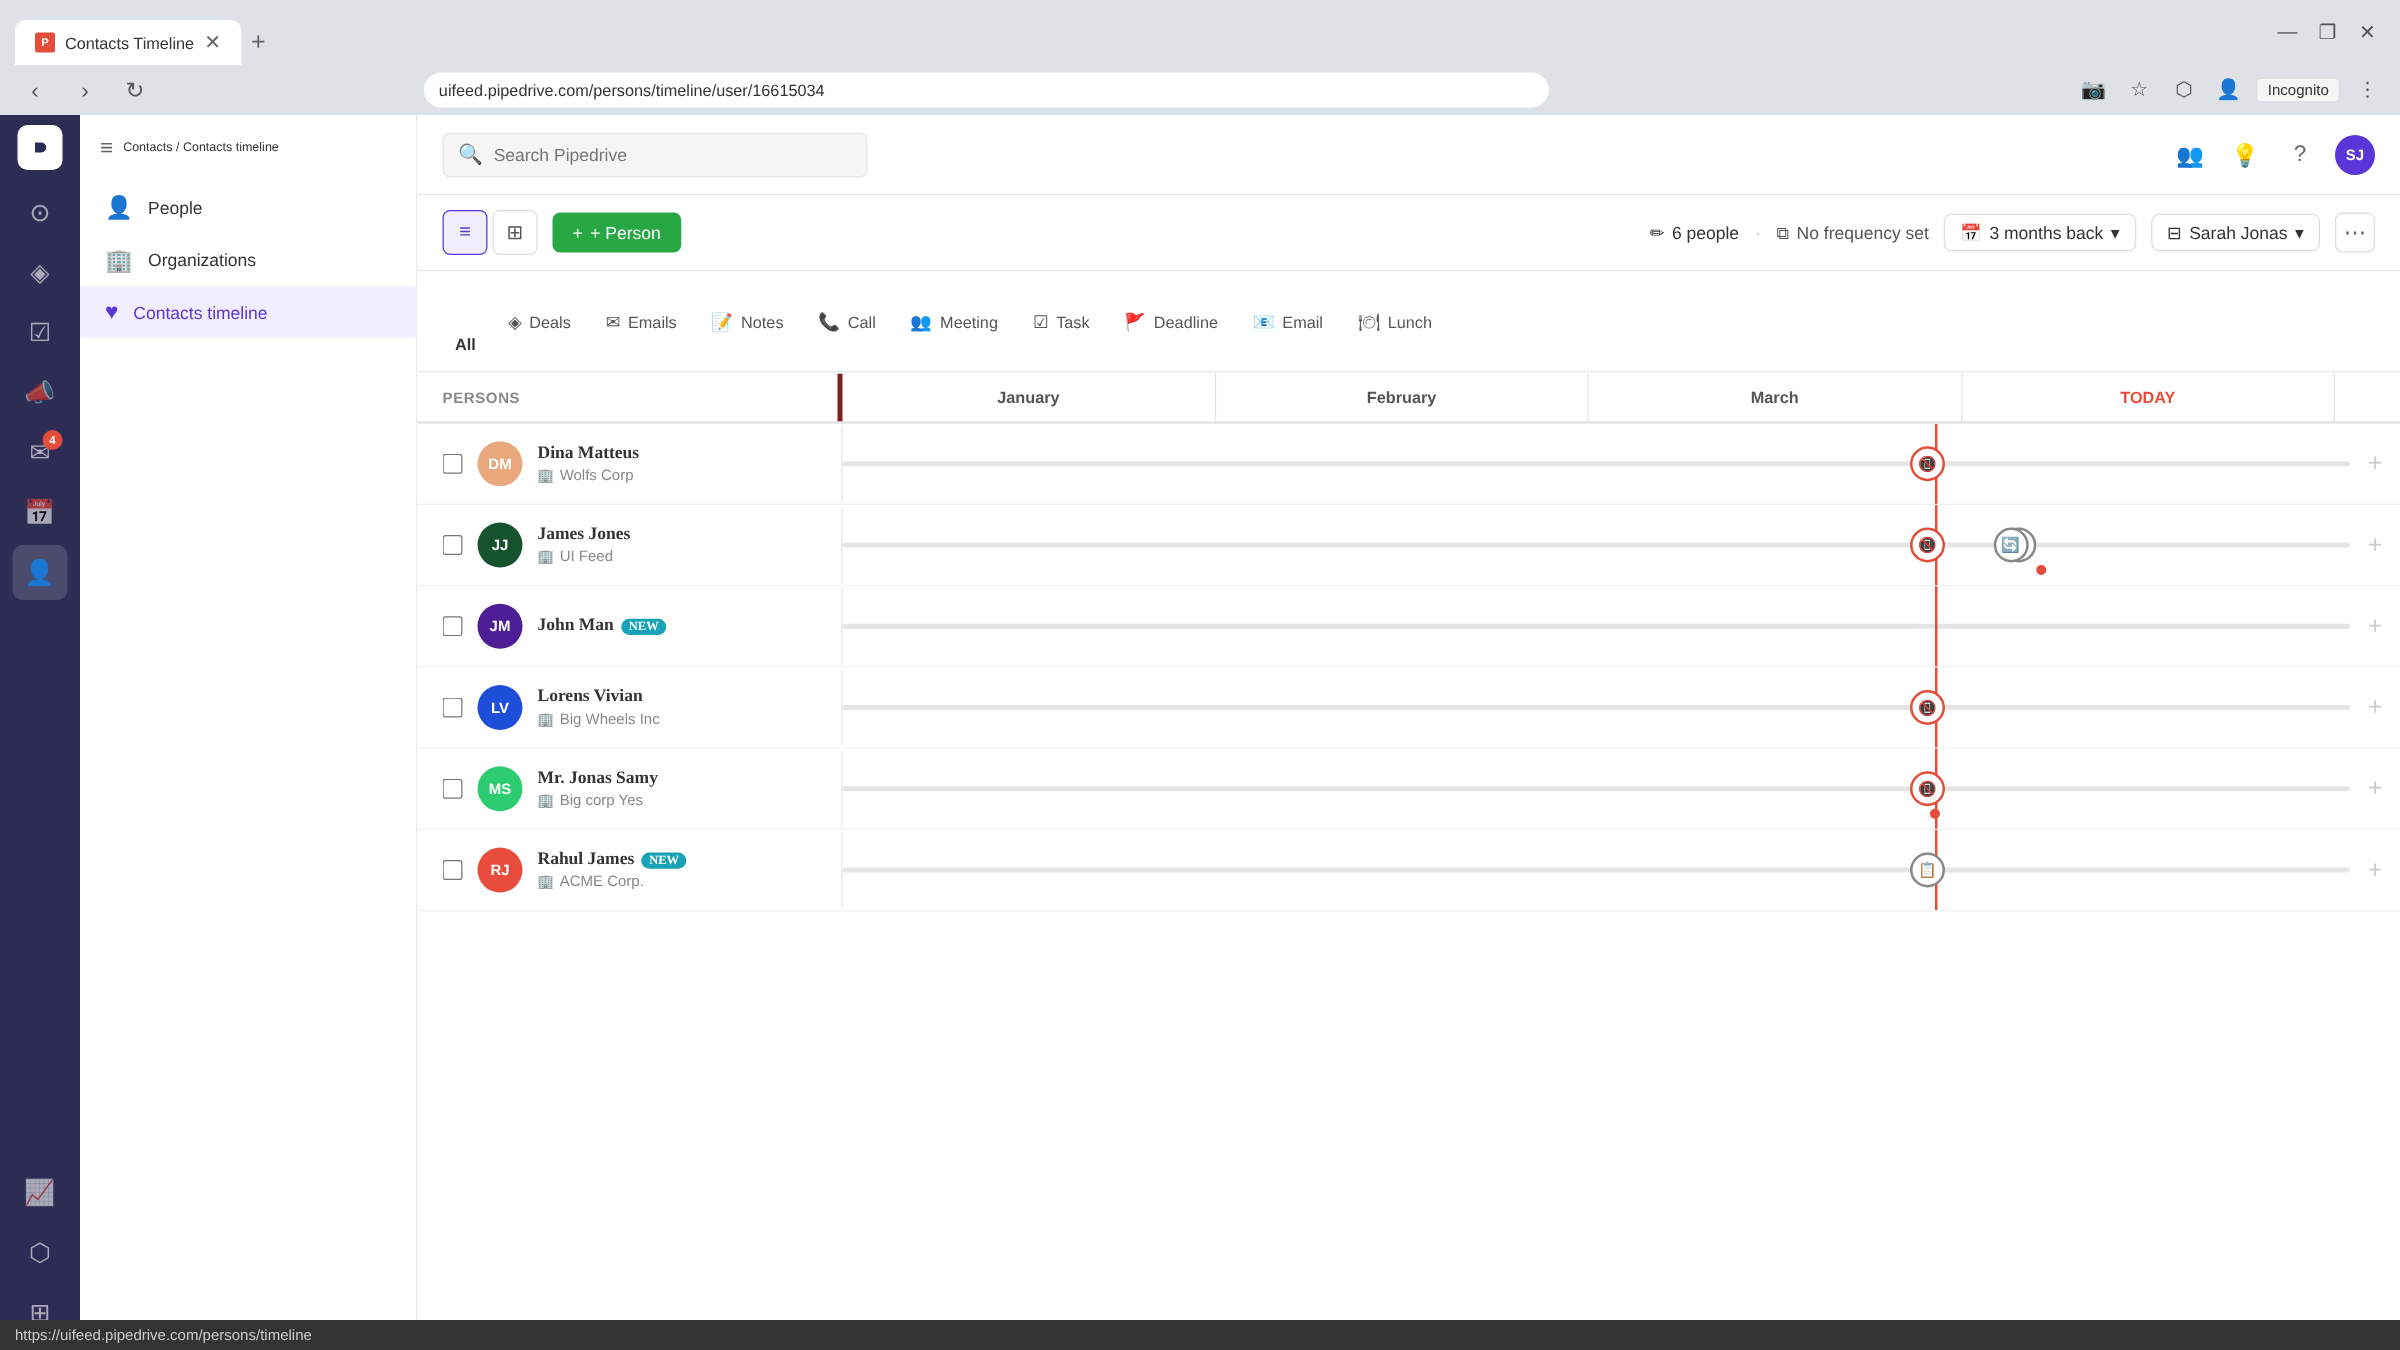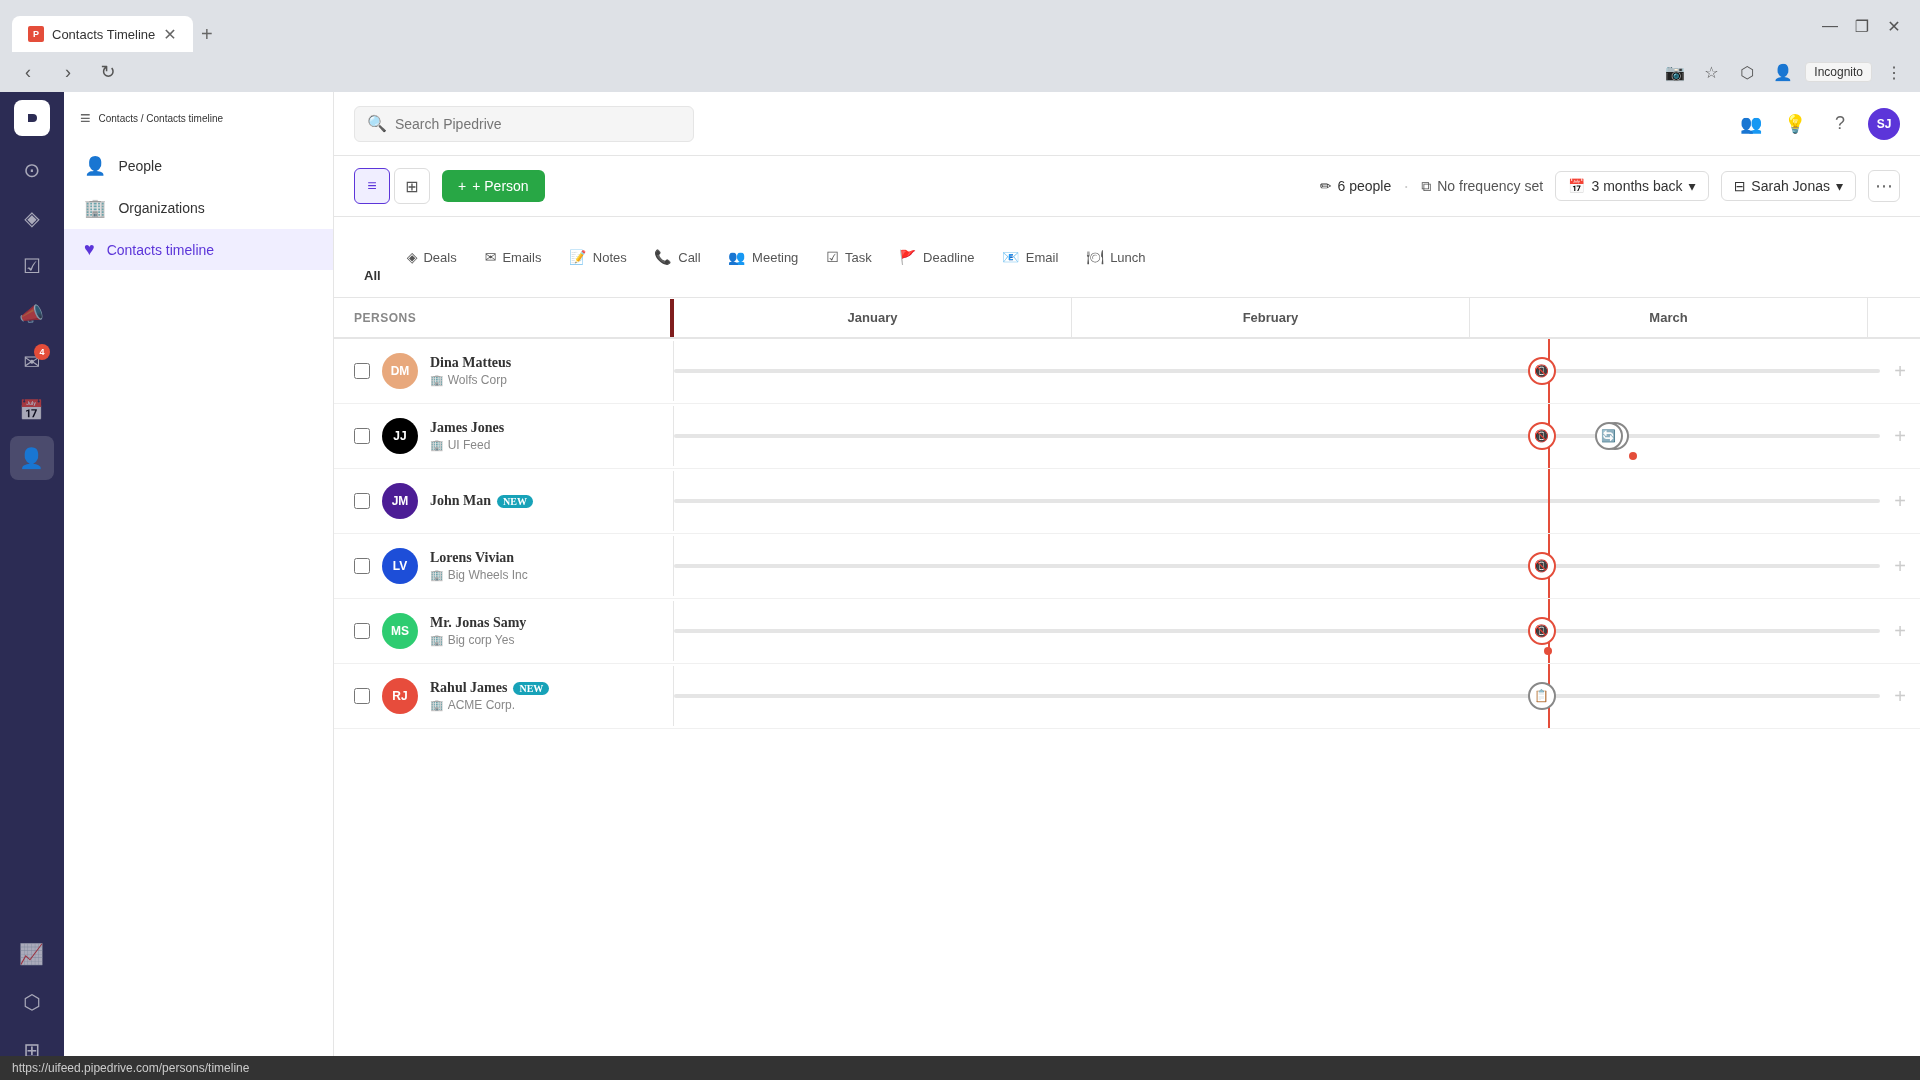--- a/index.html
+++ b/index.html
@@ -126,20 +126,23 @@
     <button class="win-btn">—</button>
     <button class="win-btn">❐</button>
     <button class="win-btn">✕</button>
   </div>
 </div>
 
 <div class="address-bar-row">
   <button class="nav-btn">‹</button>
   <button class="nav-btn">›</button>
   <button class="nav-btn">↻</button>
+  <div class="address-bar">
+    <span>uifeed.pipedrive.com/persons/timeline/user/16615034</span>
+  </div>
   <div class="address-bar-icons">
     <div class="addr-icon">📷</div>
     <div class="addr-icon">☆</div>
     <div class="addr-icon">⬡</div>
     <div class="addr-icon">👤</div>
     <div class="incognito-badge">Incognito</div>
     <div class="addr-icon">⋮</div>
   </div>
 </div>
 
@@ -307,20 +310,21 @@
         </div>
       </div>
 
       <div class="timeline-table">
         <div class="table-header">
           <div class="col-persons">PERSONS</div>
           <div class="col-months">
             <div class="col-month">January</div>
             <div class="col-month">February</div>
             <div class="col-month">March</div>
+            <div class="col-month today">TODAY</div>
           </div>
           <div style="width:52px;"></div>
         </div>
 
         <div id="person-rows">
             <div class="person-row">
     <div class="person-info">
       <input type="checkbox" class="person-checkbox" style="">
       <div class="person-avatar" style="background:#e8a87c">DM</div>
       <div class="person-details">
@@ -335,21 +339,21 @@
       <div class="timeline-bar" style="left:0;right:0;"></div>
       <div class="activity-dot call" style="left:calc(72% - 14px);">📵</div>
       <div class="today-line" style="left:72.5%;"></div>
 
     </div>
     <div class="row-add-btn">+</div>
   </div>
             <div class="person-row">
     <div class="person-info">
       <input type="checkbox" class="person-checkbox" style="">
-      <div class="person-avatar" style="background:#000000">JJ</div>
+      <div class="person-avatar" style="background:#14532d">JJ</div>
       <div class="person-details">
         <div class="person-name">
           James Jones
           
         </div>
         <div class="person-org"><span style="font-size:11px;">🏢</span>UI Feed</div>
       </div>
     </div>
     <div class="person-timeline" style="position:relative;">
       <div class="timeline-bar" style="left:0;right:0;"></div>

